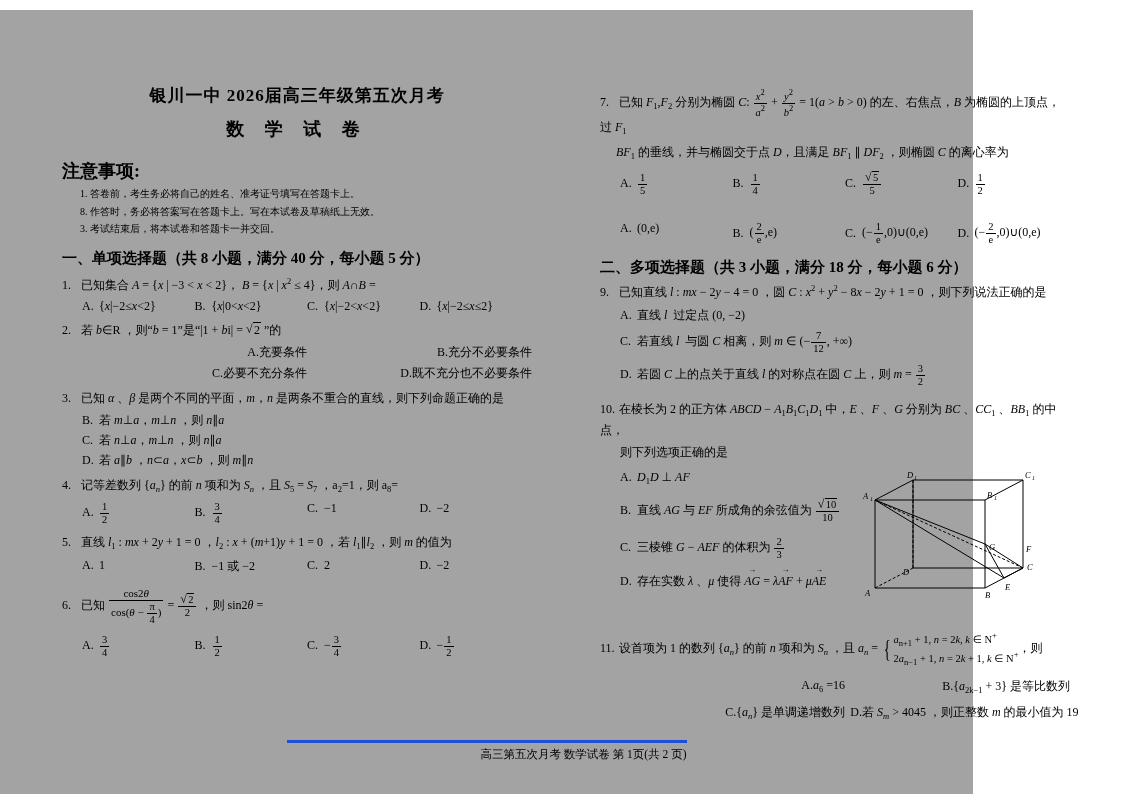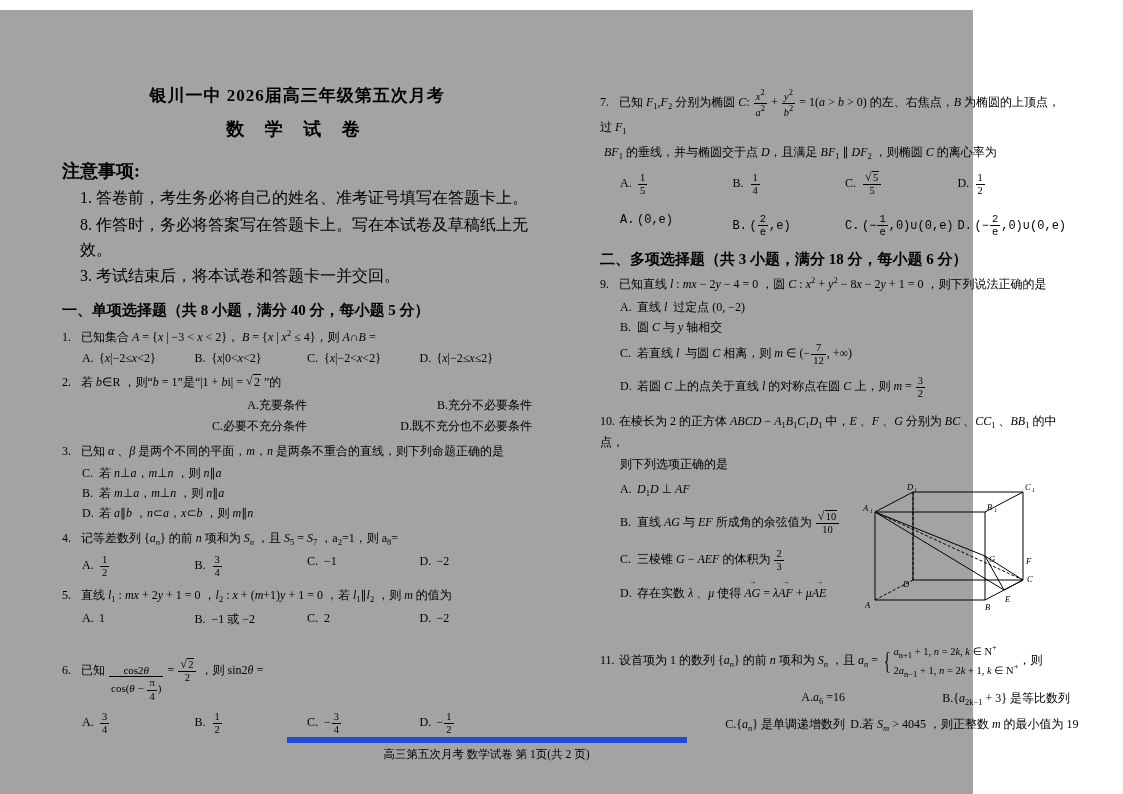--- a/index.html
+++ b/index.html
@@ -5,21 +5,21 @@
   html,body{margin:0;padding:0;background:#ffffff;}
   body{width:1123px;height:794px;font-family:"Liberation Serif",serif;color:#000;}
   .page{position:relative;width:1123px;height:794px;overflow:hidden;}
   .sheet{position:absolute;left:0;top:10px;width:973px;height:794px;background:#a3a3a3;}
   .col{position:absolute;top:52px;width:470px;}
   .colL{left:62px;}
   .colR{left:600px;}
   .title-school{text-align:center;font-size:17px;font-weight:bold;letter-spacing:1px;margin:22px 0 4px 0;font-family:"Liberation Serif",serif;}
   .title-main{text-align:center;font-size:18px;font-weight:bold;letter-spacing:8px;margin:10px 0 18px 0;}
   .notice-h{font-size:18px;font-weight:bold;margin:14px 0 3px 0;}
-  .notice-l{font-size:16px;margin:2px 0 2px 18px;line-height:1.55;}
+  .notice-l{font-size:10px;margin:2px 0 2px 18px;line-height:1.55;}
   .sec-h{font-size:15px;font-weight:bold;margin:12px 0 5px 0;}
   .q{font-size:12px;line-height:1.6;margin:7px 0 0 0;position:relative;}
   .q .num{display:inline-block;min-width:16px;}
   .opts{display:flex;margin:4px 0 0 20px;font-size:12px;}
   .opts.four > div{width:25%;}
   .opts.two > div{width:50%;text-align:right;}
   .opts.stack{display:block;}
   .opts.stack > div{margin:3px 0 0 0;}
   .opt{white-space:nowrap;}
   .opt-lbl{display:inline-block;min-width:17px;}
@@ -28,21 +28,21 @@
   .frac .n{display:block;border-bottom:1px solid #000;padding:0 2px;}
   .frac .d{display:block;padding:0 2px;}
   .sq{display:inline-block;position:relative;padding-left:7px;}
   .sq:before{content:"√";position:absolute;left:0;top:-1px;font-size:12px;}
   .sq .rad{border-top:1px solid #000;padding:0 1px;}
   .set{white-space:nowrap;}
   sub{font-size:8.5px;}
   sup{font-size:8.5px;}
   .cube{position:absolute;right:0;top:0;width:215px;height:150px;}
   .footer{position:absolute;left:0;right:0;bottom:42px;text-align:center;font-size:11.5px;}
-  .footer .ft{display:inline-block;border-top:6px solid #1d4ed8;padding-top:4px;width:400px;}
+  .footer .ft{display:inline-block;border-top:3px solid #1d4ed8;padding-top:4px;width:400px;text-align:right;}
   .vec{position:relative;display:inline-block;}
   .vec:before{content:"→";position:absolute;top:-9px;left:0;right:0;text-align:center;font-size:8px;}
   .brace{display:inline-flex;align-items:center;vertical-align:middle;}
   .brace .bz{font-size:26px;line-height:1;transform:scaleX(.55);}
   .brace .rows{display:inline-block;font-size:10.5px;line-height:1.35;}
 </style>
 </head>
 <body>
 
 <div class="page">
@@ -84,22 +84,22 @@
     <div class="opts two">
       <div class="opt"><span class="opt-lbl">C.</span>必要不充分条件</div>
       <div class="opt"><span class="opt-lbl">D.</span>既不充分也不必要条件</div>
     </div>
 
     <div class="q">
       <span class="num">3.</span>
       已知 <i>α</i> 、<i>β</i> 是两个不同的平面，<i>m</i>，<i>n</i> 是两条不重合的直线，则下列命题正确的是
     </div>
     <div class="opts stack">
+      <div class="opt"><span class="opt-lbl">B.</span>若 <i>m</i>⊥<i>a</i>，<i>m</i>⊥<i>n</i> ，则 <i>n</i>∥<i>a</i></div>
       <div class="opt"><span class="opt-lbl">C.</span>若 <i>n</i>⊥<i>a</i>，<i>m</i>⊥<i>n</i> ，则 <i>n</i>∥<i>a</i></div>
-      <div class="opt"><span class="opt-lbl">B.</span>若 <i>m</i>⊥<i>a</i>，<i>m</i>⊥<i>n</i> ，则 <i>n</i>∥<i>a</i></div>
       <div class="opt"><span class="opt-lbl">D.</span>若 <i>a</i>∥<i>b</i> ，<i>n</i>⊂<i>a</i>，<i>x</i>⊂<i>b</i> ，则 <i>m</i>∥<i>n</i></div>
     </div>
 
     <div class="q">
       <span class="num">4.</span>
       记等差数列 {<i>a<sub>n</sub></i>} 的前 <i>n</i> 项和为 <i>S<sub>n</sub></i> ，且 <i>S</i><sub>5</sub> = <i>S</i><sub>7</sub> ，a<sub>2</sub>=1，则 a<sub>8</sub>=
     </div>
     <div class="opts four">
       <div class="opt"><span class="opt-lbl">A.</span><span class="frac"><span class="n">1</span><span class="d">2</span></span></div>
       <div class="opt"><span class="opt-lbl">B.</span><span class="frac"><span class="n">3</span><span class="d">4</span></span></div>
@@ -114,21 +114,21 @@
     <div class="opts four">
       <div class="opt"><span class="opt-lbl">A.</span>1</div>
       <div class="opt"><span class="opt-lbl">B.</span>−1 或 −2</div>
       <div class="opt"><span class="opt-lbl">C.</span>2</div>
       <div class="opt"><span class="opt-lbl">D.</span>−2</div>
     </div>
 
     <div class="q" style="margin-top:12px;">
       <span class="num">6.</span>
       已知
-      <span class="frac" style="font-size:11px;margin-top:24px;"><span class="n">cos2<i>θ</i></span><span class="d">cos(<i>θ</i> − <span class="frac"><span class="n">π</span><span class="d">4</span></span>)</span></span>
+      <span class="frac" style="font-size:11px;"><span class="n">cos2<i>θ</i></span><span class="d">cos(<i>θ</i> − <span class="frac"><span class="n">π</span><span class="d">4</span></span>)</span></span>
       =
       <span class="frac"><span class="n"><span class="sq"><span class="rad">2</span></span></span><span class="d">2</span></span>
       ，则 sin2<i>θ</i> =
     </div>
     <div class="opts four" style="margin-top:8px;">
       <div class="opt"><span class="opt-lbl">A.</span><span class="frac"><span class="n">3</span><span class="d">4</span></span></div>
       <div class="opt"><span class="opt-lbl">B.</span><span class="frac"><span class="n">1</span><span class="d">2</span></span></div>
       <div class="opt"><span class="opt-lbl">C.</span>−<span class="frac"><span class="n">3</span><span class="d">4</span></span></div>
       <div class="opt"><span class="opt-lbl">D.</span>−<span class="frac"><span class="n">1</span><span class="d">2</span></span></div>
     </div>
@@ -137,46 +137,45 @@
 
   <div class="col colR" style="top:78px;">
 
     <div class="q" style="margin-top:0;">
       <span class="num">7.</span>
       已知 <i>F</i><sub>1</sub>,<i>F</i><sub>2</sub> 分别为椭圆 <i>C</i>:
       <span class="frac"><span class="n"><i>x</i><sup>2</sup></span><span class="d"><i>a</i><sup>2</sup></span></span> +
       <span class="frac"><span class="n"><i>y</i><sup>2</sup></span><span class="d"><i>b</i><sup>2</sup></span></span>
       = 1(<i>a</i> &gt; <i>b</i> &gt; 0) 的左、右焦点，<i>B</i> 为椭圆的上顶点，过 <i>F</i><sub>1</sub>
     </div>
-    <div class="q" style="margin-top:4px;margin-left:4px;">
+    <div class="q" style="margin-top:4px;margin-left:16px;">
       <i>BF</i><sub>1</sub> 的垂线，并与椭圆交于点 <i>D</i>，且满足 <i>BF</i><sub>1</sub> ∥ <i>DF</i><sub>2</sub> ，则椭圆 <i>C</i> 的离心率为
     </div>
     <div class="opts four" style="margin-top:8px;">
       <div class="opt"><span class="opt-lbl">A.</span><span class="frac"><span class="n">1</span><span class="d">5</span></span></div>
       <div class="opt"><span class="opt-lbl">B.</span><span class="frac"><span class="n">1</span><span class="d">4</span></span></div>
       <div class="opt"><span class="opt-lbl">C.</span><span class="frac"><span class="n"><span class="sq"><span class="rad">5</span></span></span><span class="d">5</span></span></div>
       <div class="opt"><span class="opt-lbl">D.</span><span class="frac"><span class="n">1</span><span class="d">2</span></span></div>
     </div>
 
-    <div class="opts four" style="margin-top:16px;font-family:Liberation Mono, monospace;">
+    <div class="opts four" style="margin-top:24px;">
       <div class="opt"><span class="opt-lbl">A.</span>(0,e)</div>
       <div class="opt"><span class="opt-lbl">B.</span>(<span class="frac"><span class="n">2</span><span class="d">e</span></span>,e)</div>
       <div class="opt"><span class="opt-lbl">C.</span>(−<span class="frac"><span class="n">1</span><span class="d">e</span></span>,0)∪(0,e)</div>
       <div class="opt"><span class="opt-lbl">D.</span>(−<span class="frac"><span class="n">2</span><span class="d">e</span></span>,0)∪(0,e)</div>
     </div>
 
     <div class="sec-h">二、多项选择题（共 3 小题，满分 18 分，每小题 6 分）</div>
 
     <div class="q" style="margin-top:2px;">
       <span class="num">9.</span>
       已知直线 <i>l</i> : <i>mx</i> − 2<i>y</i> − 4 = 0 ，圆 <i>C</i> : <i>x</i><sup>2</sup> + <i>y</i><sup>2</sup> − 8<i>x</i> − 2<i>y</i> + 1 = 0 ，则下列说法正确的是
     </div>
     <div class="opts stack">
       <div class="opt"><span class="opt-lbl">A.</span>直线 <i>l</i>&nbsp; 过定点 (0, −2)</div>
-      <div class="opt"><span class="opt-lbl">B.</span>圆 <i>C</i> 与 <i>y</i> 轴相交</div>
       <div class="opt" style="margin-top:6px;"><span class="opt-lbl">C.</span>若直线 <i>l</i>&nbsp; 与圆 <i>C</i> 相离，则 <i>m</i> ∈ (−<span class="frac"><span class="n">7</span><span class="d">12</span></span>, +∞)</div>
       <div class="opt" style="margin-top:8px;"><span class="opt-lbl">D.</span>若圆 <i>C</i> 上的点关于直线 <i>l</i> 的对称点在圆 <i>C</i> 上，则 <i>m</i> = <span class="frac"><span class="n">3</span><span class="d">2</span></span></div>
     </div>
 
     <div class="q" style="margin-top:12px;">
       <span class="num">10.</span>
       在棱长为 2 的正方体 <i>ABCD</i> − <i>A</i><sub>1</sub><i>B</i><sub>1</sub><i>C</i><sub>1</sub><i>D</i><sub>1</sub> 中，<i>E</i> 、<i>F</i> 、<i>G</i> 分别为 <i>BC</i> 、<i>CC</i><sub>1</sub> 、<i>BB</i><sub>1</sub> 的中点，
     </div>
     <div class="q" style="margin-top:3px;margin-left:20px;">
       则下列选项正确的是

